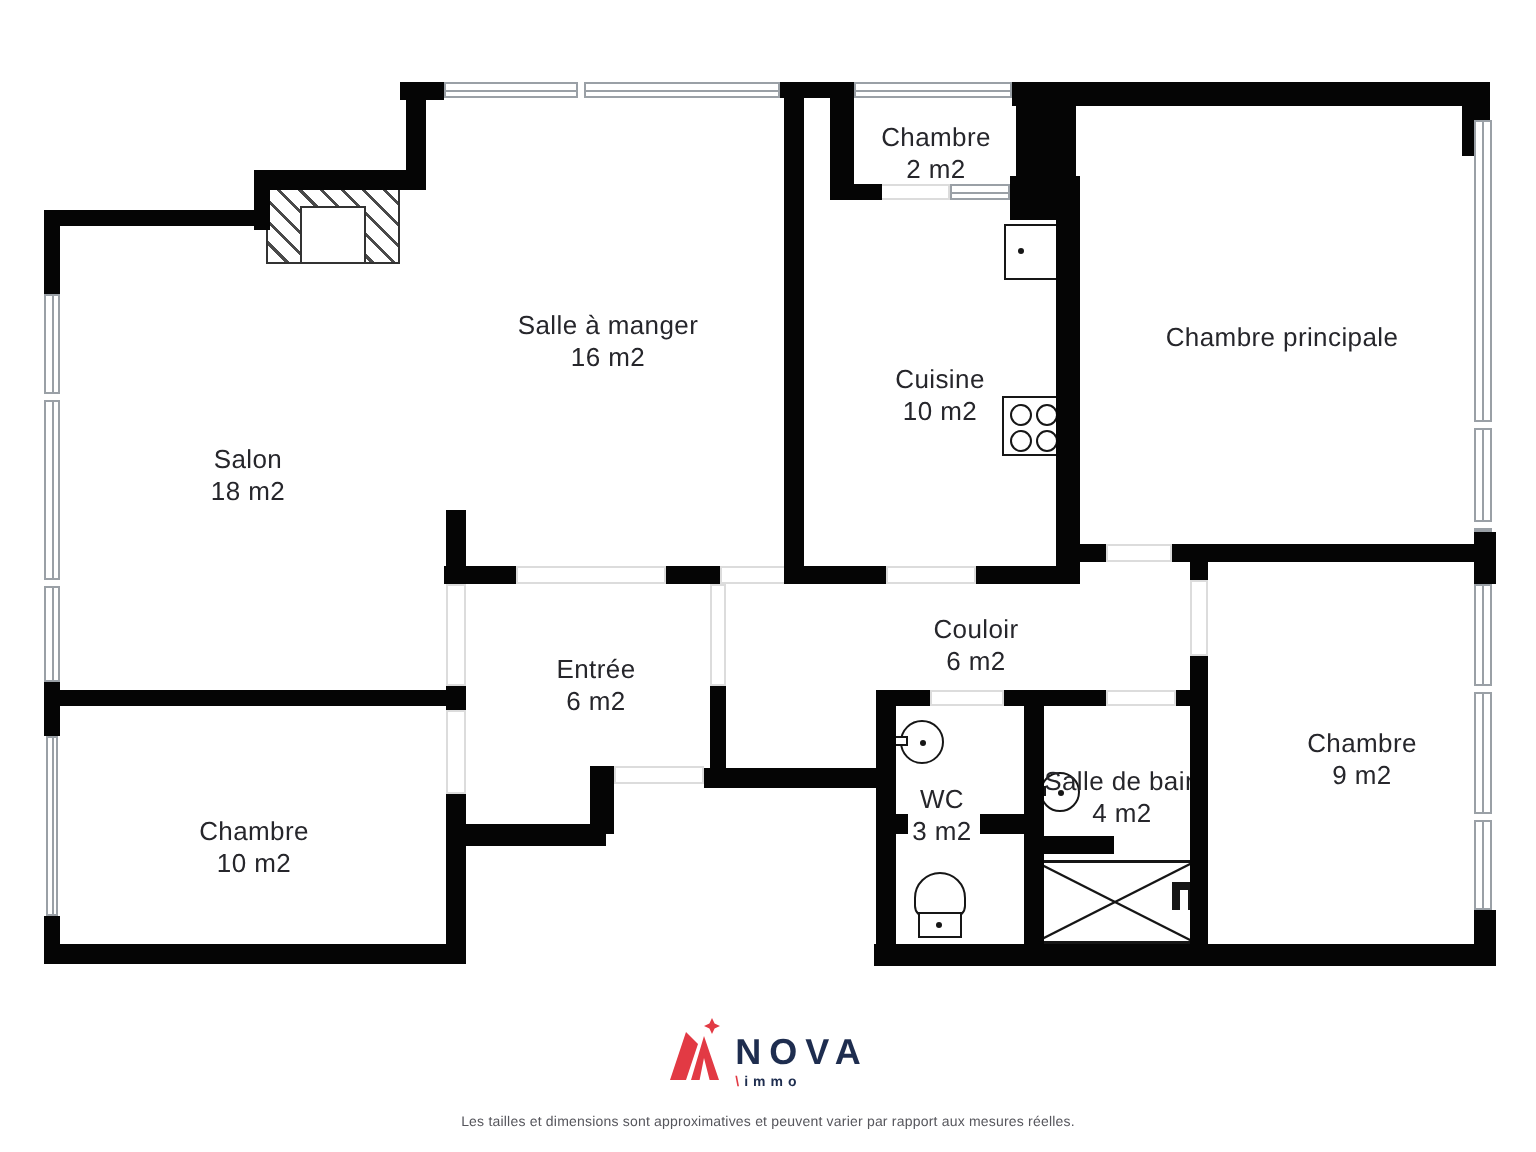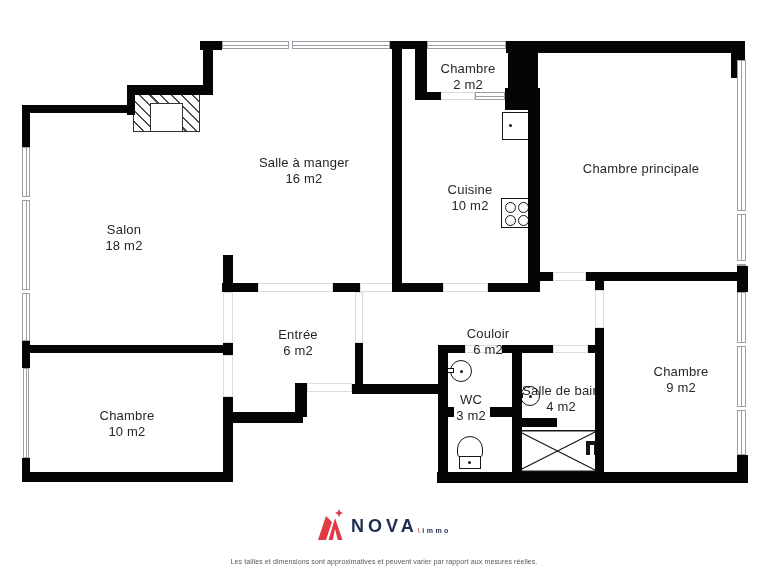--- a/index.html
+++ b/index.html
@@ -19,21 +19,21 @@
     color:#26262b;font-size:13px;line-height:16px;font-weight:500;letter-spacing:.2px;white-space:nowrap;}
   .fixture{position:absolute;box-sizing:border-box;z-index:2;}
   .outline{border:1.5px solid #161616;background:#fff;}
   .round{border-radius:50%;}
   .dot{position:absolute;background:#161616;border-radius:50%;}
   .fireplace-hatch{position:absolute;z-index:2;box-sizing:border-box;border:1.5px solid #333;
     background:repeating-linear-gradient(45deg,#ffffff,#ffffff 6px,#4a4a4a 6px,#4a4a4a 7.5px);}
   .fireplace-flue{position:absolute;z-index:3;background:#fff;border:1.5px solid #333;box-sizing:border-box;}
   #branding{position:absolute;left:0;right:0;top:509px;display:flex;justify-content:center;z-index:7;}
   .logo-row{display:flex;align-items:flex-start;gap:7px;}
-  .logo-name-block{display:flex;align-items:flex-end;margin-top:8px;}
+  .logo-name-block{display:flex;flex-direction:column;margin-top:8px;}
   .logo-name{font-size:18px;font-weight:800;letter-spacing:4px;line-height:18px;}
   .logo-sub{font-size:7px;letter-spacing:2.5px;line-height:9px;margin-top:2px;font-weight:600;}
   #disclaimer{position:absolute;left:0;right:0;top:558px;text-align:center;z-index:7;
     font-size:7px;color:#56565c;letter-spacing:.1px;}
 </style>
 </head>
 <body>
 
 <div id="stage">
   <div id="plan">
@@ -164,21 +164,21 @@
         <div>Cuisine</div>
         <div>10 m2</div>
       </div>
       <div class="room-label" style="left: 641px; top: 169px;">
         <div>Chambre principale</div>
       </div>
       <div class="room-label" style="left: 298px; top: 343px;">
         <div>Entrée</div>
         <div>6 m2</div>
       </div>
-      <div class="room-label" style="left: 488px; top: 342px; text-align: center;">
+      <div class="room-label" style="left: 488px; top: 323px; text-align: center;">
         <div>Couloir</div>
         <div>6 m2</div>
       </div>
       <div class="room-label" style="left: 127px; top: 424px;">
         <div>Chambre</div>
         <div>10 m2</div>
       </div>
       <div class="room-label" style="left: 471px; top: 408px;">
         <div>WC</div>
         <div>3 m2</div>

